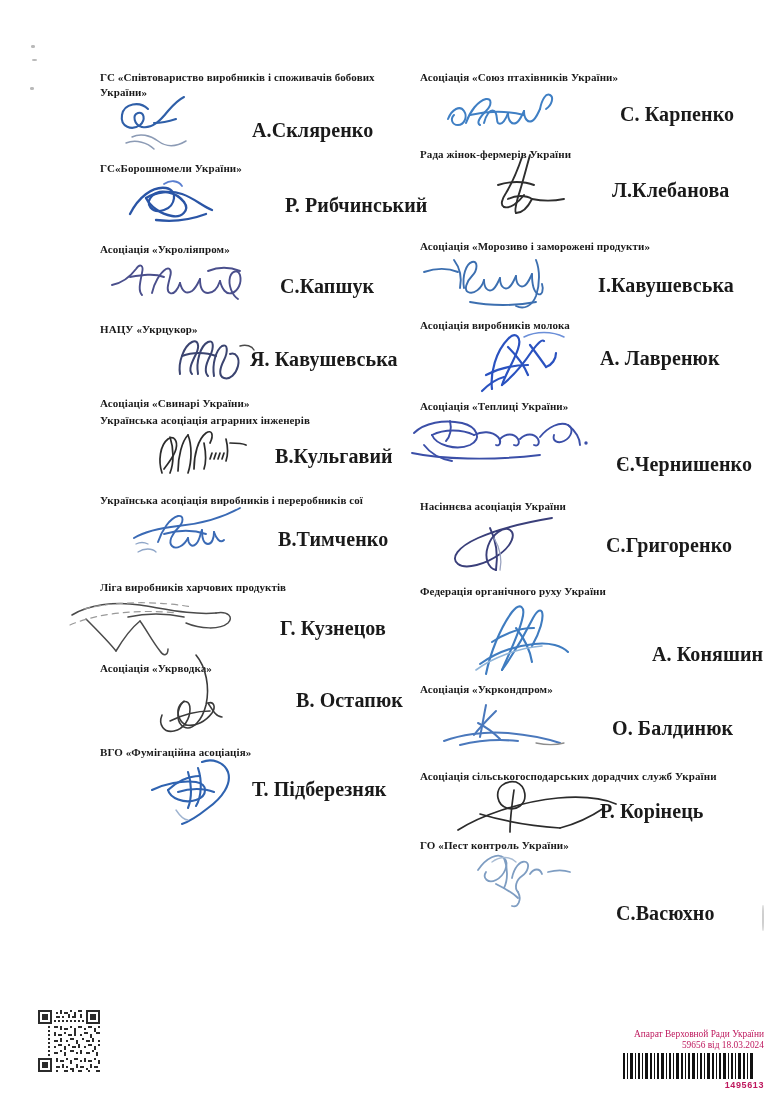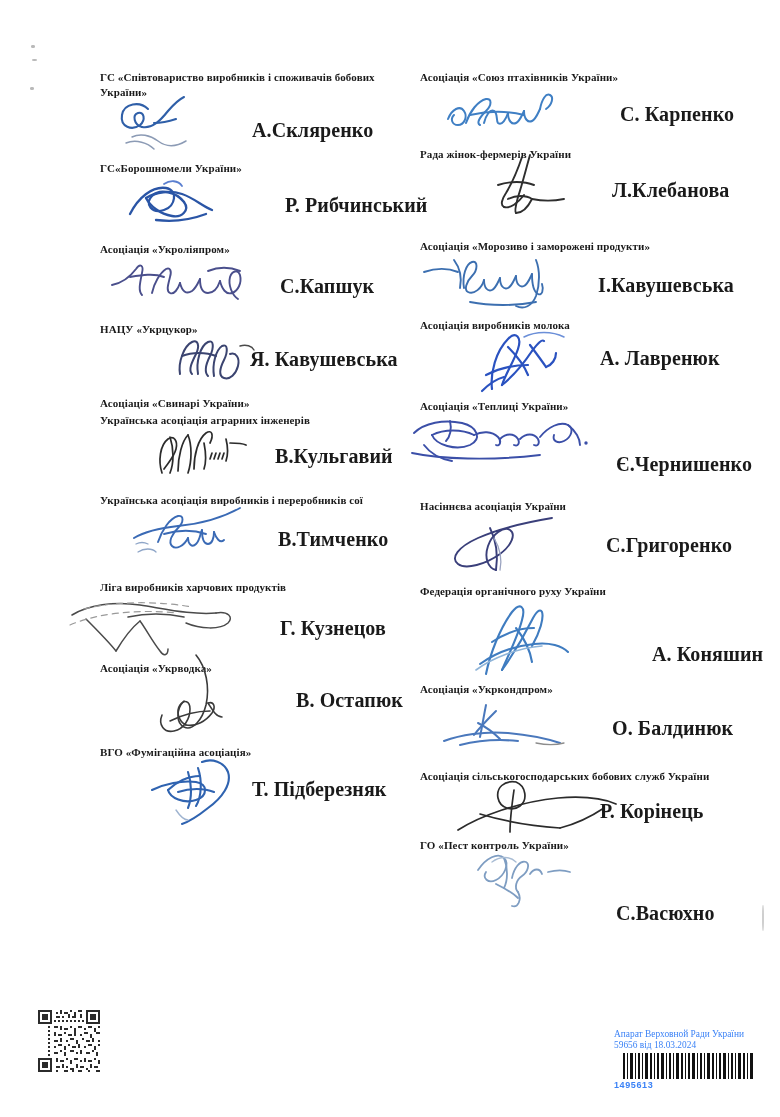--- a/index.html
+++ b/index.html
@@ -76,22 +76,22 @@
     height: 66px;
   }
   #qr-code svg { display: block; }
 
   
   #reg-stamp {
     position: absolute;
     left: 614px;
     top: 1029px;
     width: 150px;
-    text-align: left;
-    color: #3b82f6;
+    text-align: right;
+    color: #be185d;
   }
   .stamp-line1 {
     font-size: 9.4px;
     line-height: 1.15;
     white-space: nowrap;
   }
   .stamp-line2 {
     font-size: 9.4px;
     line-height: 1.2;
     white-space: nowrap;
@@ -477,21 +477,21 @@
             <g fill="none" stroke="#8c8c8c" stroke-width="1.3" stroke-linecap="round">
               <path d="M96 42 C106 44, 116 44, 124 42"></path>
             </g>
           </svg>
         </span>
         <span class="signer-name" style="left:192px; top:20px;">О. Балдинюк</span>
       </div>
     </div>
 
     <div class="entry" style="margin-top:6px;">
-      <p class="org-name">Асоціація сільськогосподарських бобових служб  України</p>
+      <p class="org-name">Асоціація сільськогосподарських дорадчих служб  України</p>
       <div class="sign-row" style="height:52px;">
         <span class="signature" style="left:20px; top:-12px;">
           <svg width="200" height="66" viewBox="0 0 200 66">
             <g fill="none" stroke="#2b2b2b" stroke-width="1.7" stroke-linecap="round" stroke-linejoin="round">
               <path d="M76 10 C64 8, 56 16, 58 26 C60 36, 72 40, 80 34 C88 28, 86 14, 76 10"></path>
               <path d="M74 18 C72 32, 70 48, 70 60"></path>
               <path d="M18 58 C40 44, 78 30, 118 26 C142 24, 162 26, 176 32"></path>
               <path d="M40 42 C60 48, 90 54, 120 56"></path>
               <path d="M120 56 C136 52, 152 44, 164 36"></path>
             </g>

